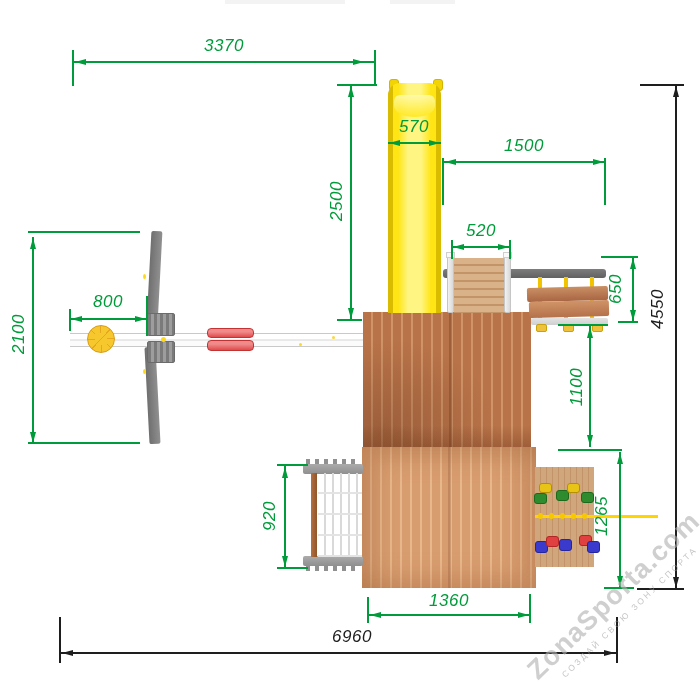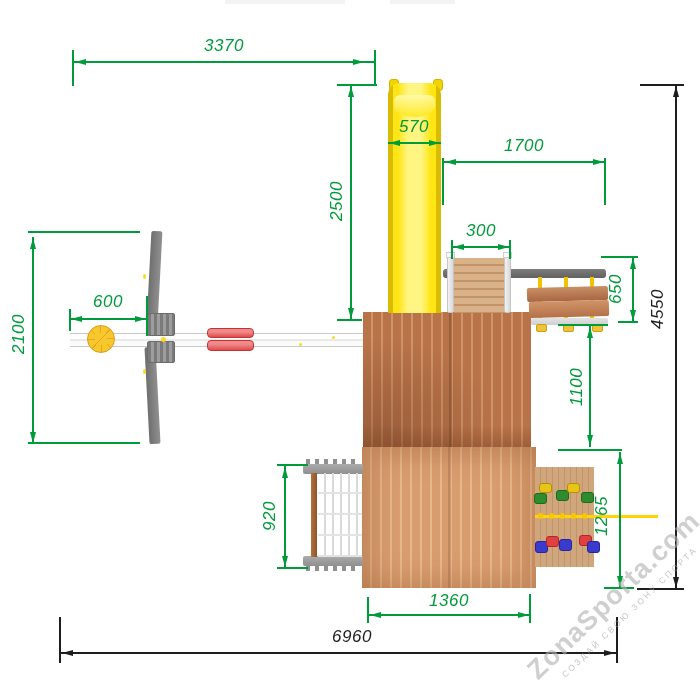--- a/index.html
+++ b/index.html
@@ -168,39 +168,39 @@
     <i class="aR" style="left:429px;top:140px;"></i>
     <span class="lbl" style="left:414px;top:127px;">570</span>
   </div>
 
   <div class="dim">
     <i class="ln" style="left:443px;top:161px;width:162px;height:2px;"></i>
     <i class="aL" style="left:445px;top:159px;"></i>
     <i class="aR" style="left:593px;top:159px;"></i>
     <i class="tk" style="left:442px;top:158px;width:2px;height:47px;"></i>
     <i class="tk" style="left:604px;top:158px;width:2px;height:47px;"></i>
-    <span class="lbl" style="left:524px;top:146px;">1700</span>
+    <span class="lbl" style="left:524px;top:146px;">1500</span>
   </div>
 
   <div class="dim">
     <i class="ln" style="left:452px;top:246px;width:58px;height:2px;"></i>
     <i class="aL" style="left:453px;top:244px;"></i>
     <i class="aR" style="left:498px;top:244px;"></i>
     <i class="tk" style="left:451px;top:240px;width:2px;height:19px;"></i>
     <i class="tk" style="left:509px;top:240px;width:2px;height:19px;"></i>
-    <span class="lbl" style="left:481px;top:231px;">300</span>
+    <span class="lbl" style="left:481px;top:231px;">520</span>
   </div>
 
   <div class="dim">
     <i class="ln" style="left:70px;top:318px;width:77px;height:2px;"></i>
     <i class="aL" style="left:71px;top:316px;"></i>
     <i class="aR" style="left:135px;top:316px;"></i>
     <i class="tk" style="left:69px;top:309px;width:2px;height:22px;"></i>
     <i class="tk" style="left:146px;top:296px;width:2px;height:40px;"></i>
-    <span class="lbl" style="left:108px;top:302px;">600</span>
+    <span class="lbl" style="left:108px;top:302px;">800</span>
   </div>
 
   <div class="dim">
     <i class="ln" style="left:32px;top:237px;width:2px;height:207px;"></i>
     <i class="aU" style="left:30px;top:238px;"></i>
     <i class="aD" style="left:30px;top:432px;"></i>
     <i class="tk" style="left:28px;top:231px;width:112px;height:2px;"></i>
     <i class="tk" style="left:28px;top:442px;width:112px;height:2px;"></i>
     <span class="lbl v" style="left:19px;top:334px;">2100</span>
   </div>

